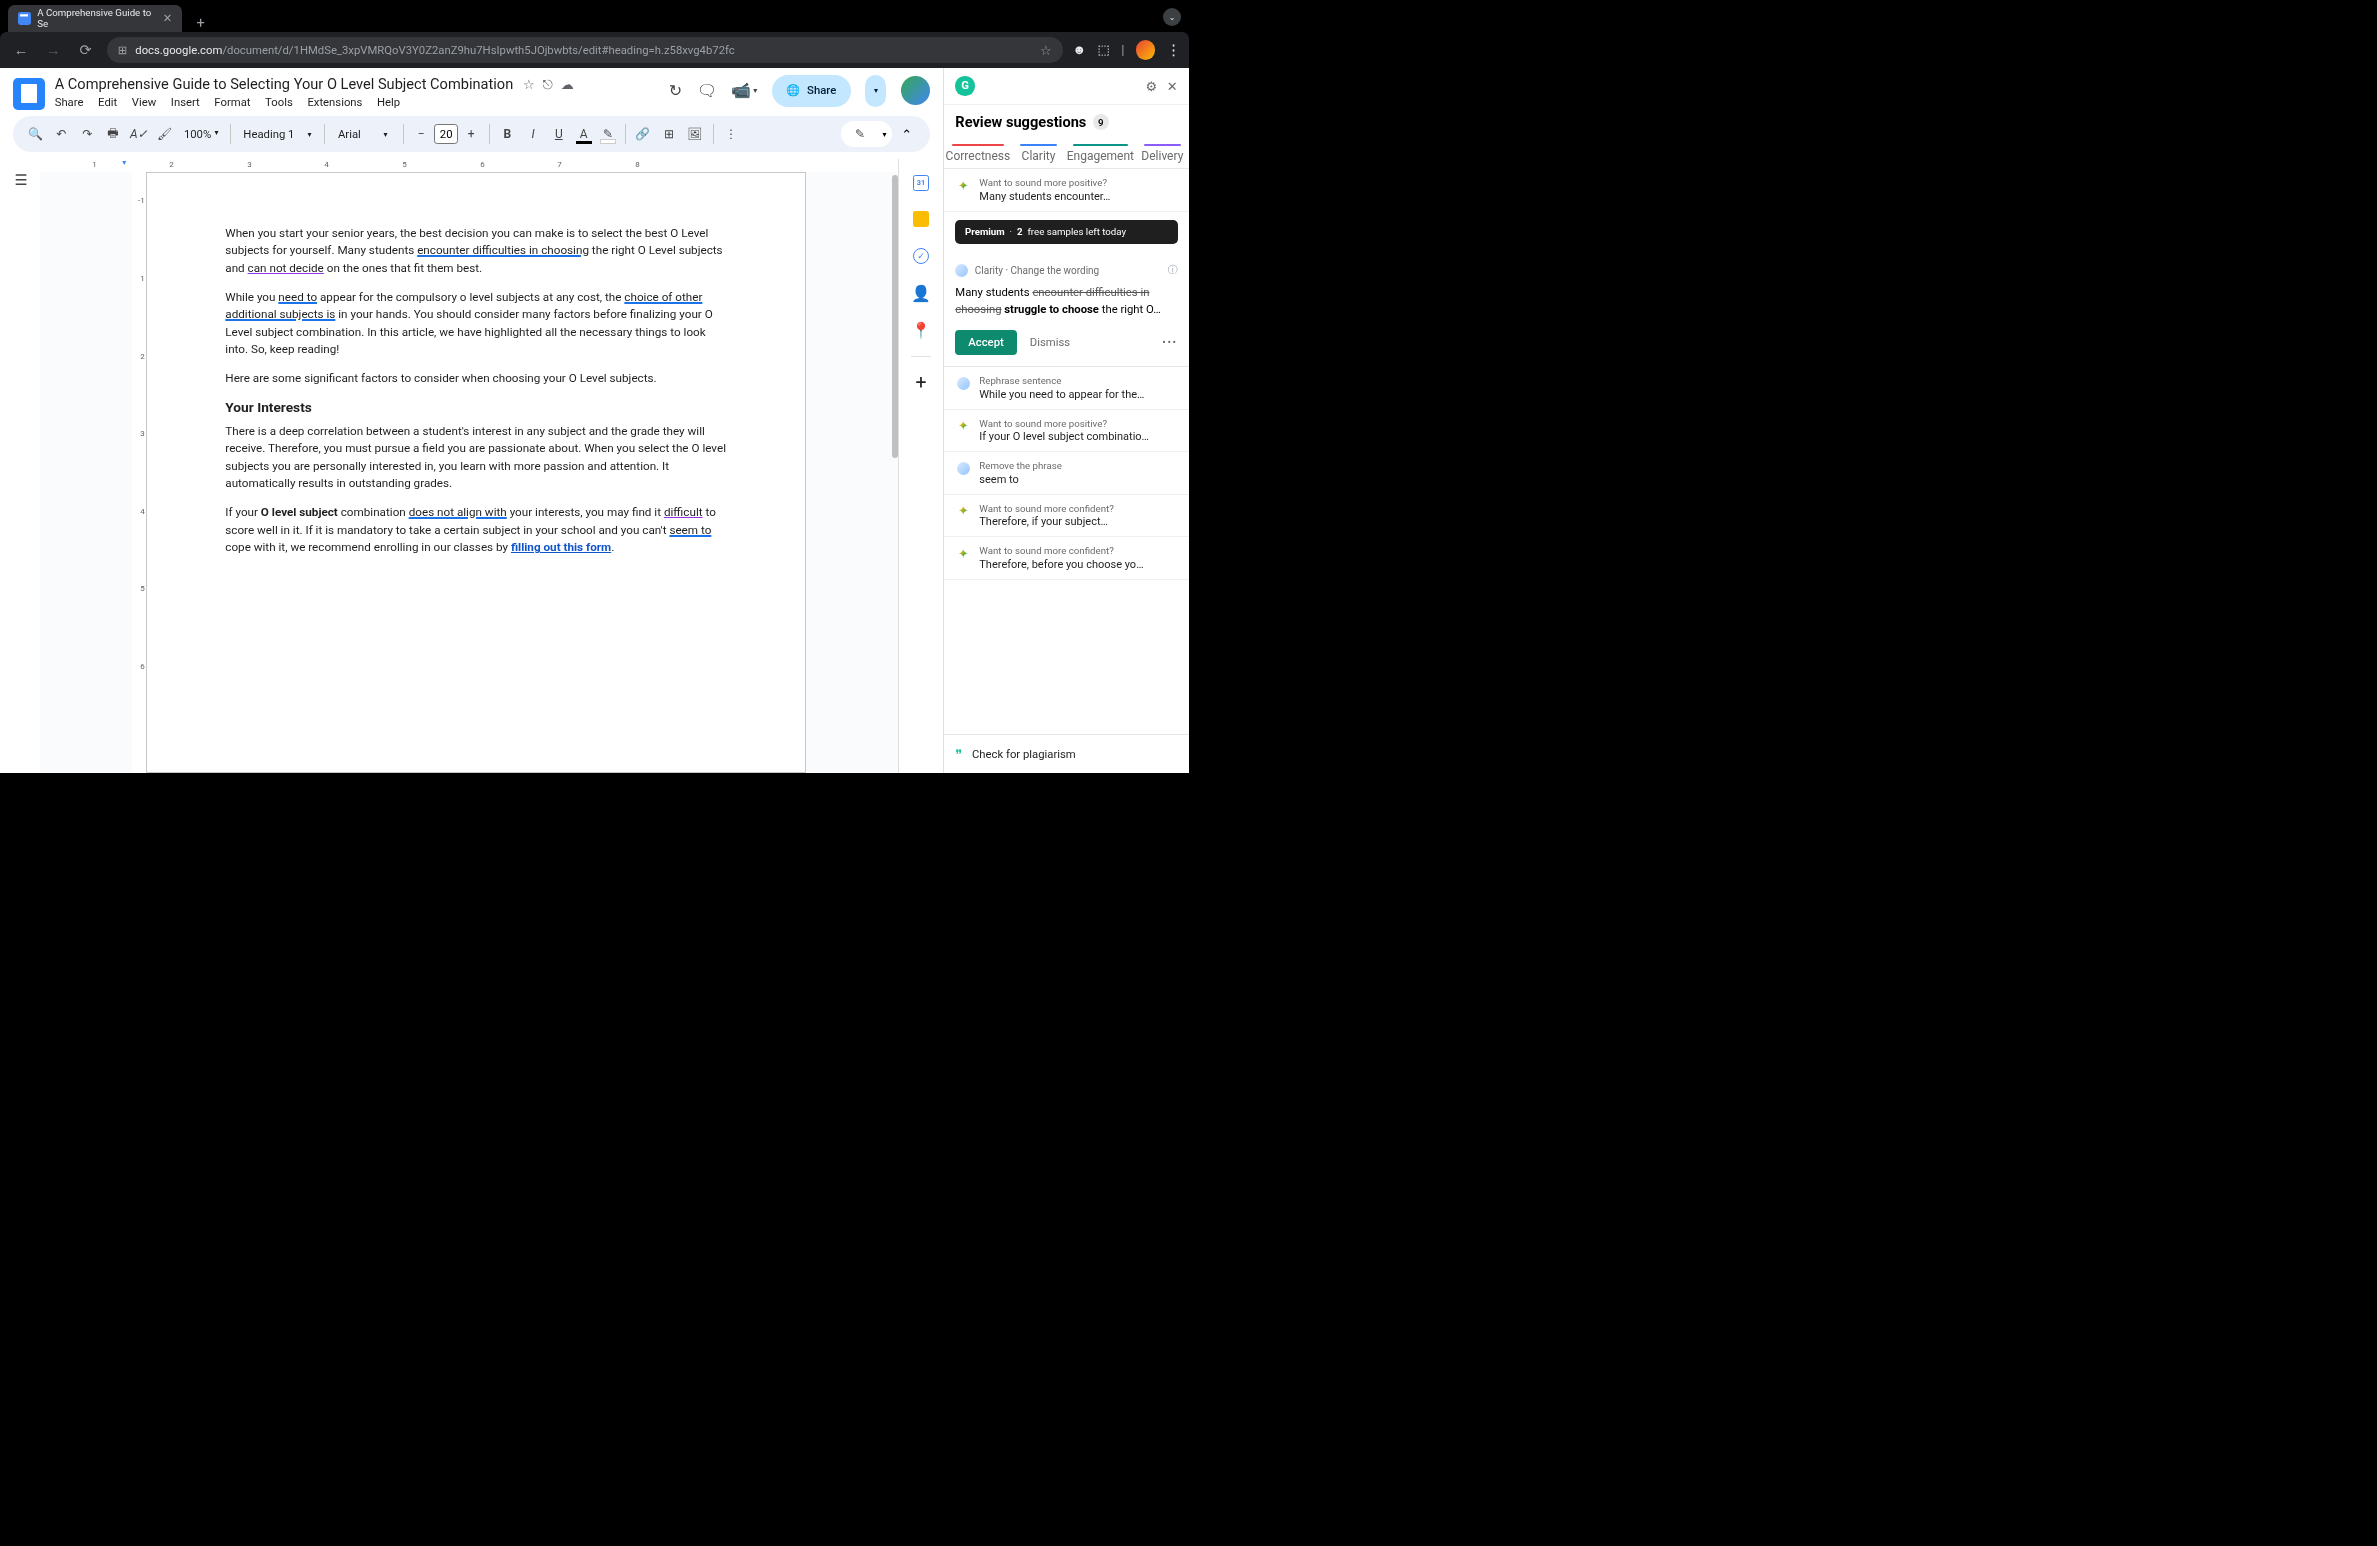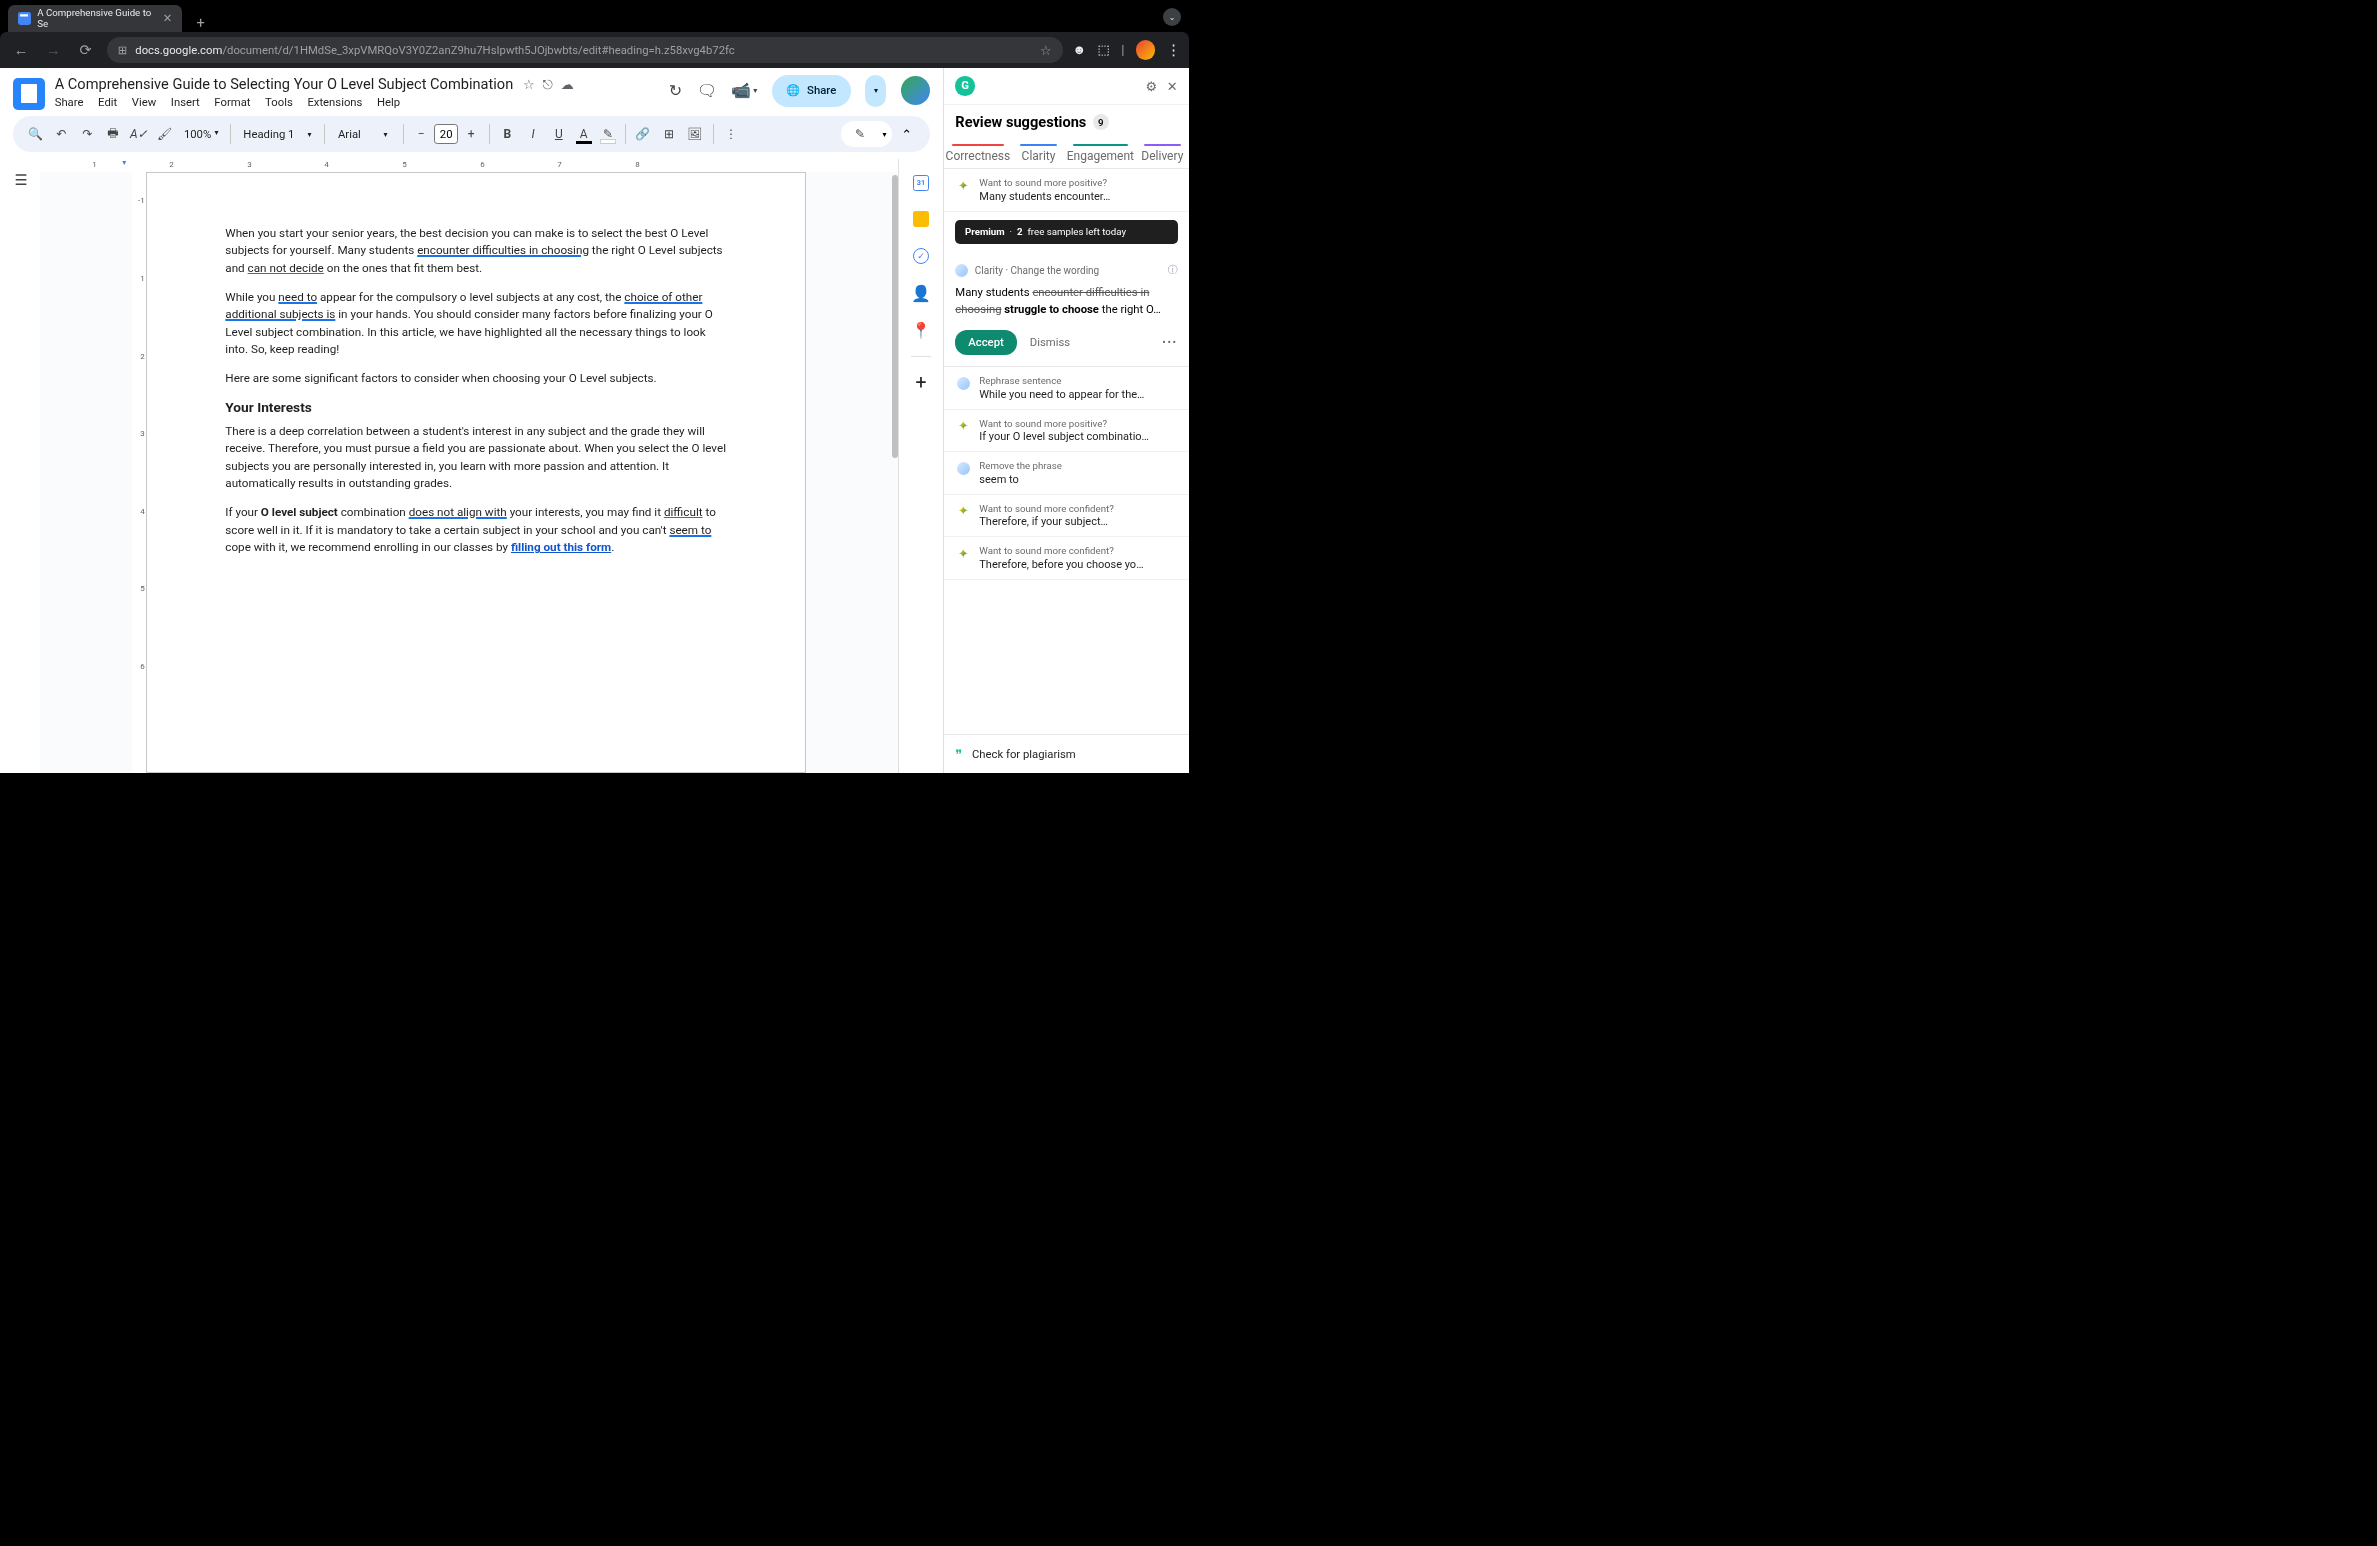--- a/index.html
+++ b/index.html
@@ -90,21 +90,21 @@
 .clarity-dot{width:13px;height:13px;border-radius:6.5px;background:linear-gradient(135deg,#dbeafe,#93c5fd)}
 .g-card-body{flex:1;min-width:0}
 .g-label{color:#6b6b6b;font-size:9.7px;margin-bottom:1.6px}
 .g-text{color:#1f1f1f;font-size:11px;white-space:nowrap;overflow:hidden;text-overflow:ellipsis}
 .premium-pill{background:#1f1f1f;color:#fff;padding:6.5px 9.7px;margin:8px 11.3px;border-radius:4.9px;font-size:9.7px;display:flex;gap:4.9px}
 .expanded-card{padding:11.3px;border-bottom:0.8px solid #e8e8e8}
 .exp-head{display:flex;align-items:center;gap:6.5px;color:#6b6b6b;font-size:10px;margin-bottom:8px}
 .exp-text{font-size:11.3px;line-height:1.5;margin-bottom:11.3px}
 .strike{text-decoration:line-through;color:#555}
 .exp-actions{display:flex;align-items:center;gap:13px}
-.accept-btn{background:#0e8a6f;color:#fff;padding:5.7px 13px;border-radius:12px;font-size:11.3px;font-weight:500}
+.accept-btn{background:#0e8a6f;color:#fff;padding:5.7px 13px;border-radius:4px;font-size:11.3px;font-weight:500}
 .dismiss-btn{color:#6b6b6b;font-size:11.3px}
 .exp-more{margin-left:auto;color:#6b6b6b;letter-spacing:1.6px}
 .g-footer{border-top:0.8px solid #e8e8e8;padding:11.3px;display:flex;align-items:center;gap:9.7px;font-size:11.3px;color:#1f1f1f}
 .quote-icon{color:#15c39a;font-size:13px}
 .scrollbar-v{position:absolute;right:0;top:16px;width:6.5px;height:283px;background:#c0c0c0;border-radius:3.2px}
 </style>
 </head>
 <body>
 
 <div class="browser-window">

